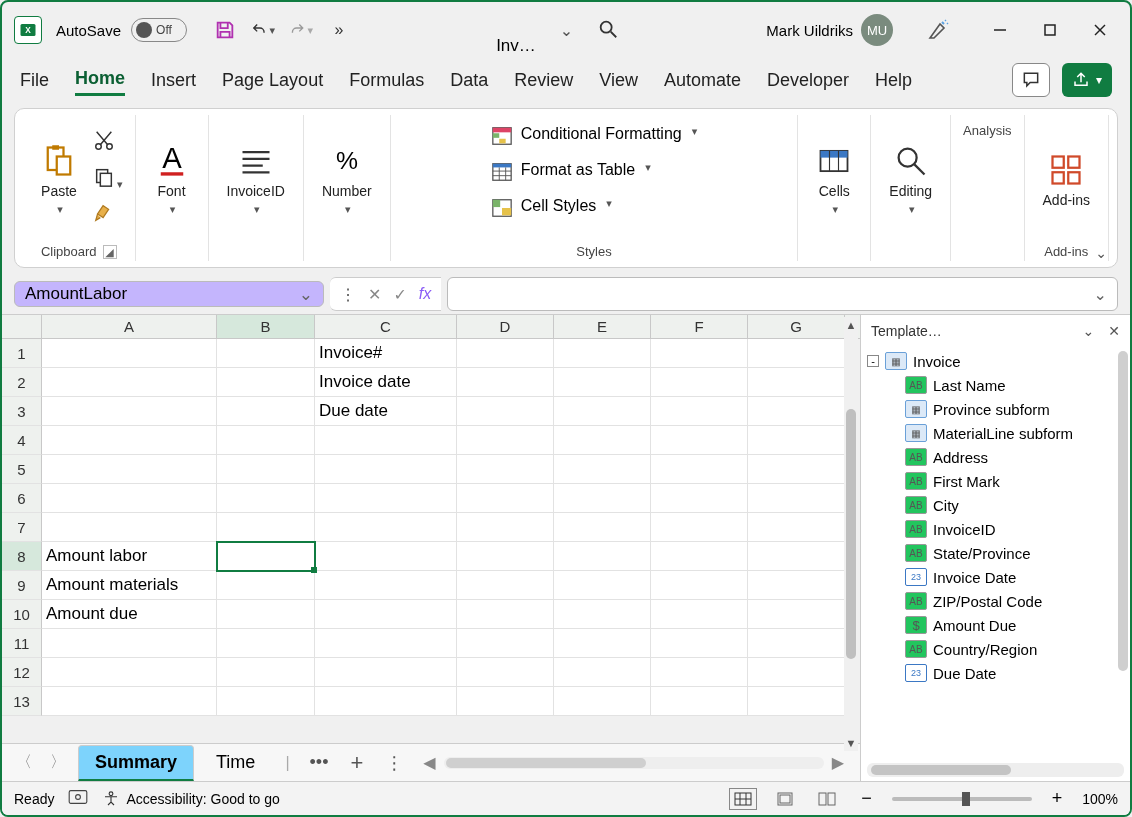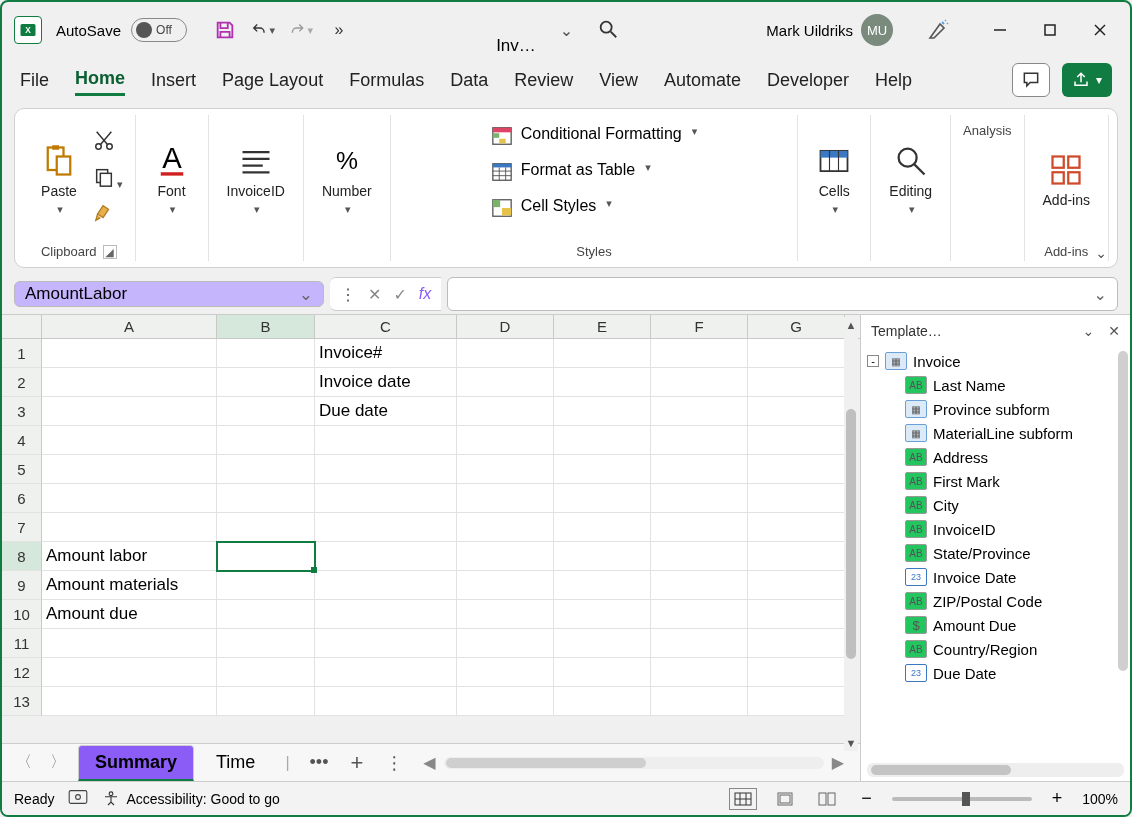--- a/index.html
+++ b/index.html
@@ -236,21 +236,21 @@
 
   
   .sheet-bar{
     height:38px;border-top:1px solid #ccc;background:#f7f7f7;
     display:flex;align-items:center;gap:6px;padding:0 8px;
   }
   .nav-arrow{width:28px;height:28px;display:flex;align-items:center;justify-content:center;color:#888;}
   .sheet-tab{
     padding:6px 16px;font-size:18px;border-radius:4px 4px 0 0;
   }
-  .sheet-tab.active{background:#8b5cf6;border:1px solid #ccc;border-bottom:2px solid #107c41;font-weight:600;}
+  .sheet-tab.active{background:#7dd3fc;border:1px solid #ccc;border-bottom:2px solid #107c41;font-weight:600;}
   .hscroll{flex:1;display:flex;align-items:center;justify-content:space-between;padding:0 8px;}
   .hscroll .track{flex:1;height:12px;background:#eee;border-radius:6px;margin:0 8px;position:relative;}
   .hscroll .track .th{position:absolute;left:2px;top:1px;width:200px;height:10px;background:#cfcfcf;border-radius:5px;}
 
   
   .status-bar{
     height:34px;background:#f3f3f3;border-top:1px solid #ccc;
     display:flex;align-items:center;padding:8px 12px;gap:14px;font-size:14px;
   }
   .status-bar .spacer{flex:1;}

